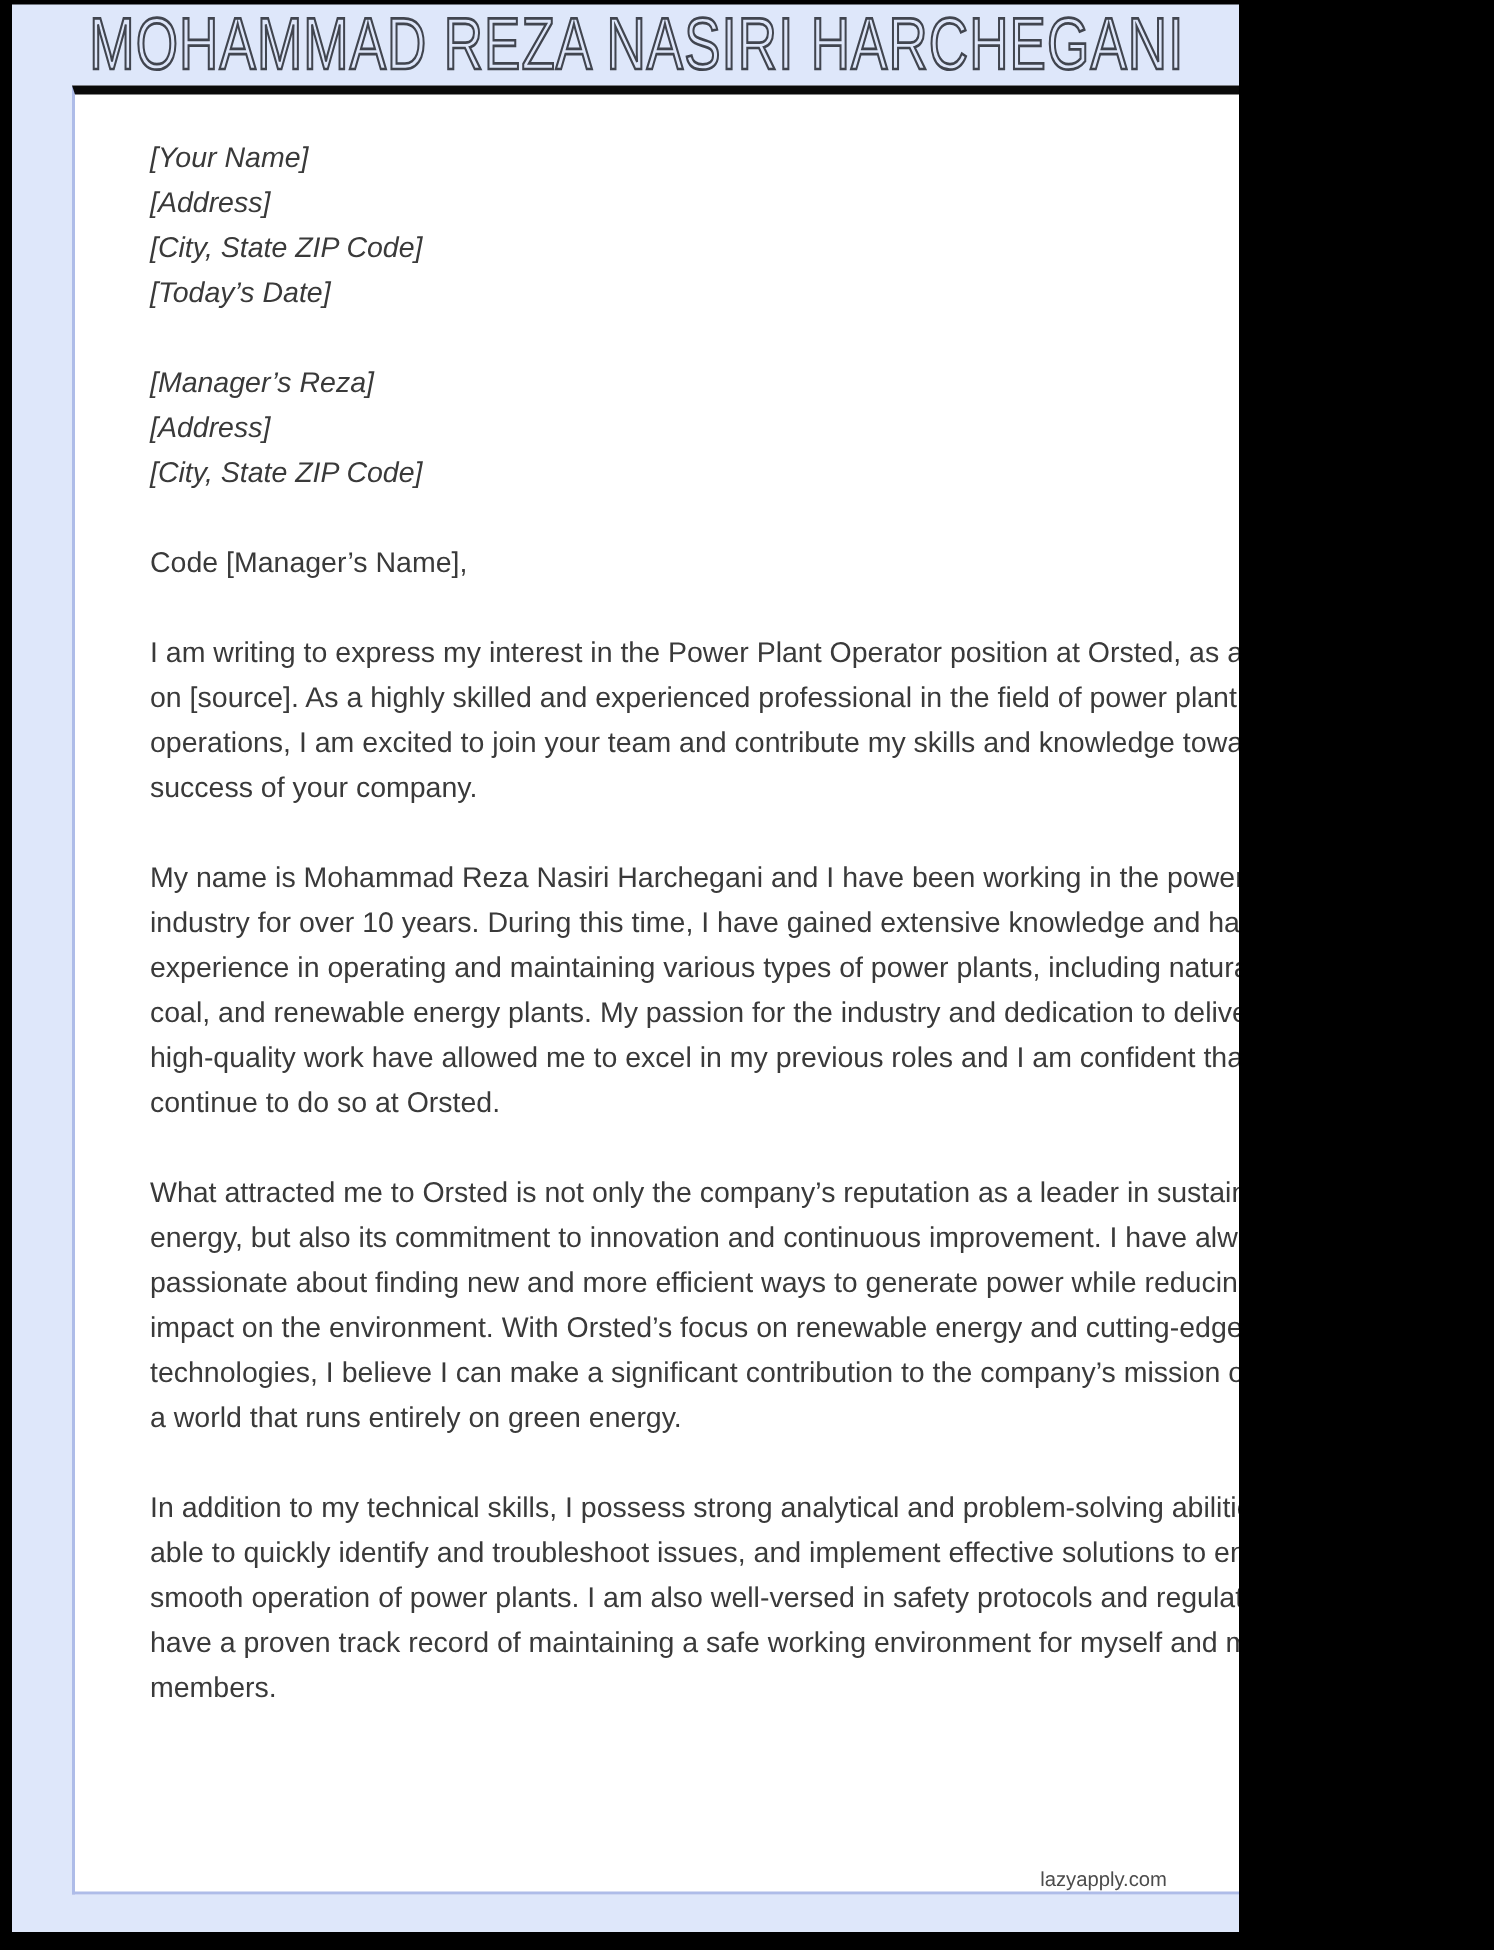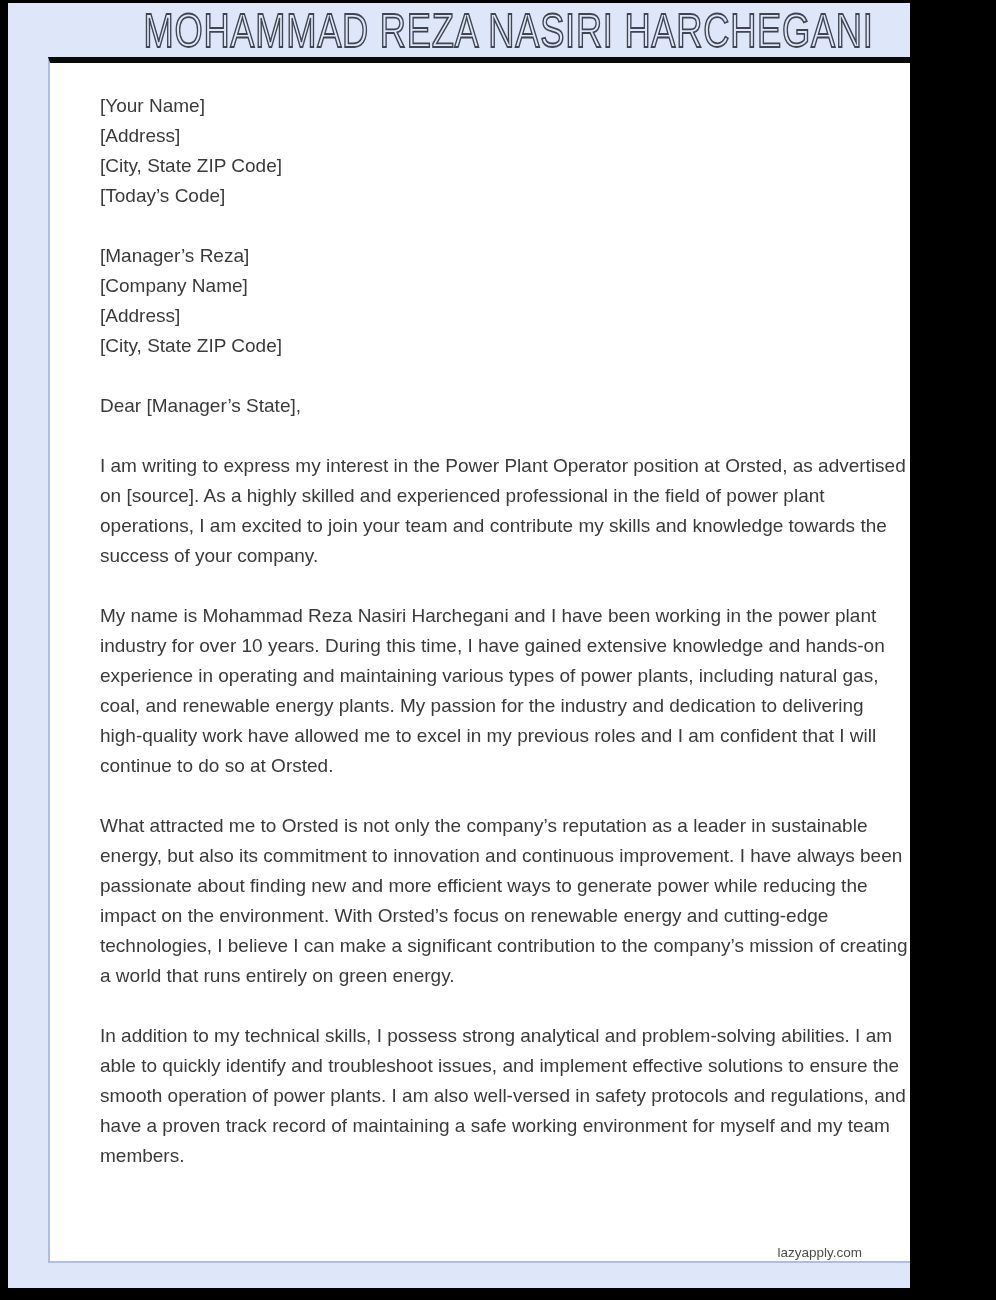--- a/index.html
+++ b/index.html
@@ -12,21 +12,21 @@
     height: 1300px;
     background: #000000;
     overflow: hidden;
     font-family: "Liberation Sans", sans-serif;
   }
   
   .frame {
     position: absolute;
     left: 8px;
     top: 3px;
-    width: 902px;
+    width: 818px;
     height: 1285px;
     background: #dee7fa;
     overflow: hidden;
   }
   
   .header-name {
     position: absolute;
     top: 1px;
     right: 36px;
     margin: 0;
@@ -67,20 +67,21 @@
     z-index: 3;
     font-size: 19px;
     line-height: 30px;
     color: #3a3a3a;
   }
   .letter .block {
     margin: 0 0 30px 0;
   }
   .letter .line {
     height: 30px;
+    font-style: italic;
   }
   .letter p.para {
     margin: 0 0 30px 0;
   }
   .watermark {
     position: absolute;
     top: 1242px;
     right: 48px;
     z-index: 2;
     font-size: 13.5px;
@@ -97,31 +98,30 @@
   </h1>
 
   <div class="doc-box"></div>
 
   <div class="letter">
 
     <div class="block">
       <div class="line">[Your Name]</div>
       <div class="line">[Address]</div>
       <div class="line">[City, State ZIP Code]</div>
-      <div class="line">[Today’s Code]</div>
+      <div class="line">[Today’s Date]</div>
     </div>
 
     <div class="block">
       <div class="line">[Manager’s Reza]</div>
-      <div class="line">[Company Name]</div>
       <div class="line">[Address]</div>
       <div class="line">[City, State ZIP Code]</div>
     </div>
 
-    <p class="para">Dear [Manager’s State],</p>
+    <p class="para">Code [Manager’s Name],</p>
 
     <p class="para">I am writing to express my interest in the Power Plant Operator position at Orsted, as advertised on [source]. As a highly skilled and experienced professional in the field of power plant operations, I am excited to join your team and contribute my skills and knowledge towards the success of your company.</p>
     <p class="para">My name is Mohammad Reza Nasiri Harchegani and I have been working in the power plant industry for over 10 years. During this time, I have gained extensive knowledge and hands-on experience in operating and maintaining various types of power plants, including natural gas, coal, and renewable energy plants. My passion for the industry and dedication to delivering high-quality work have allowed me to excel in my previous roles and I am confident that I will continue to do so at Orsted.</p>
     <p class="para">What attracted me to Orsted is not only the company’s reputation as a leader in sustainable energy, but also its commitment to innovation and continuous improvement. I have always been passionate about finding new and more efficient ways to generate power while reducing the impact on the environment. With Orsted’s focus on renewable energy and cutting-edge technologies, I believe I can make a significant contribution to the company’s mission of creating a world that runs entirely on green energy.</p>
     <p class="para">In addition to my technical skills, I possess strong analytical and problem-solving abilities. I am able to quickly identify and troubleshoot issues, and implement effective solutions to ensure the smooth operation of power plants. I am also well-versed in safety protocols and regulations, and have a proven track record of maintaining a safe working environment for myself and my team members.</p>
 
   </div>
 
   <div class="watermark">lazyapply.com</div>
 

